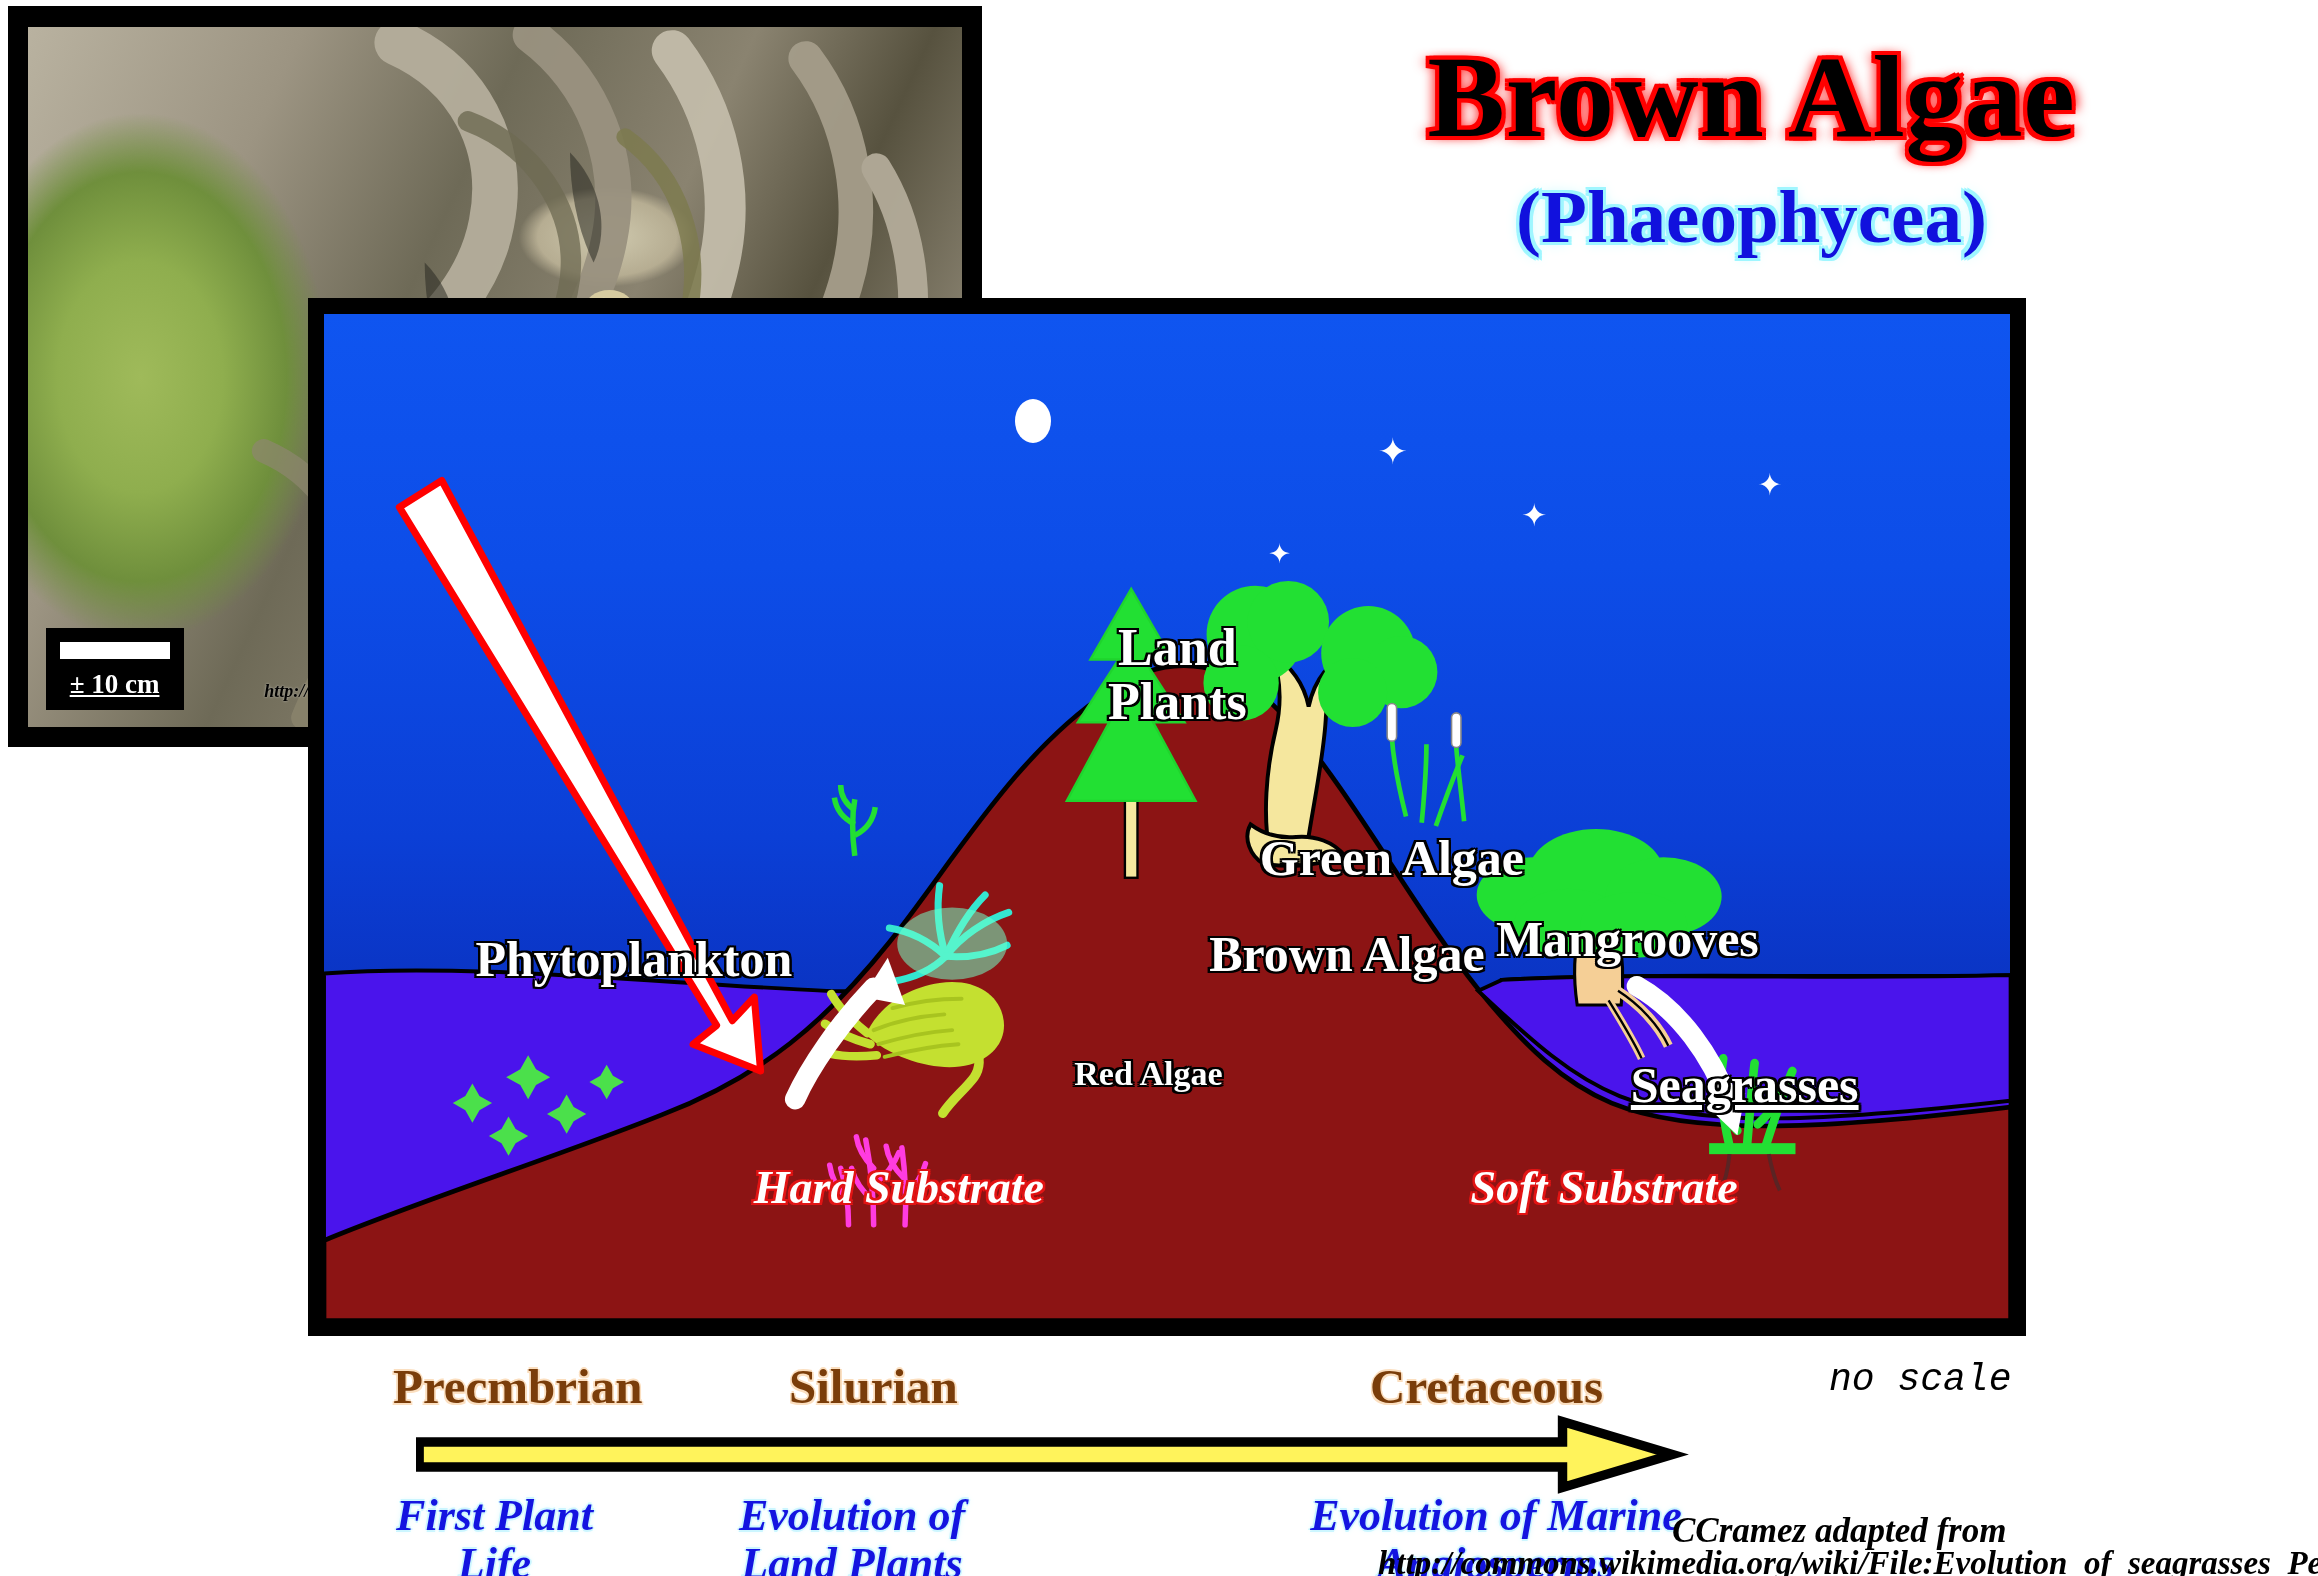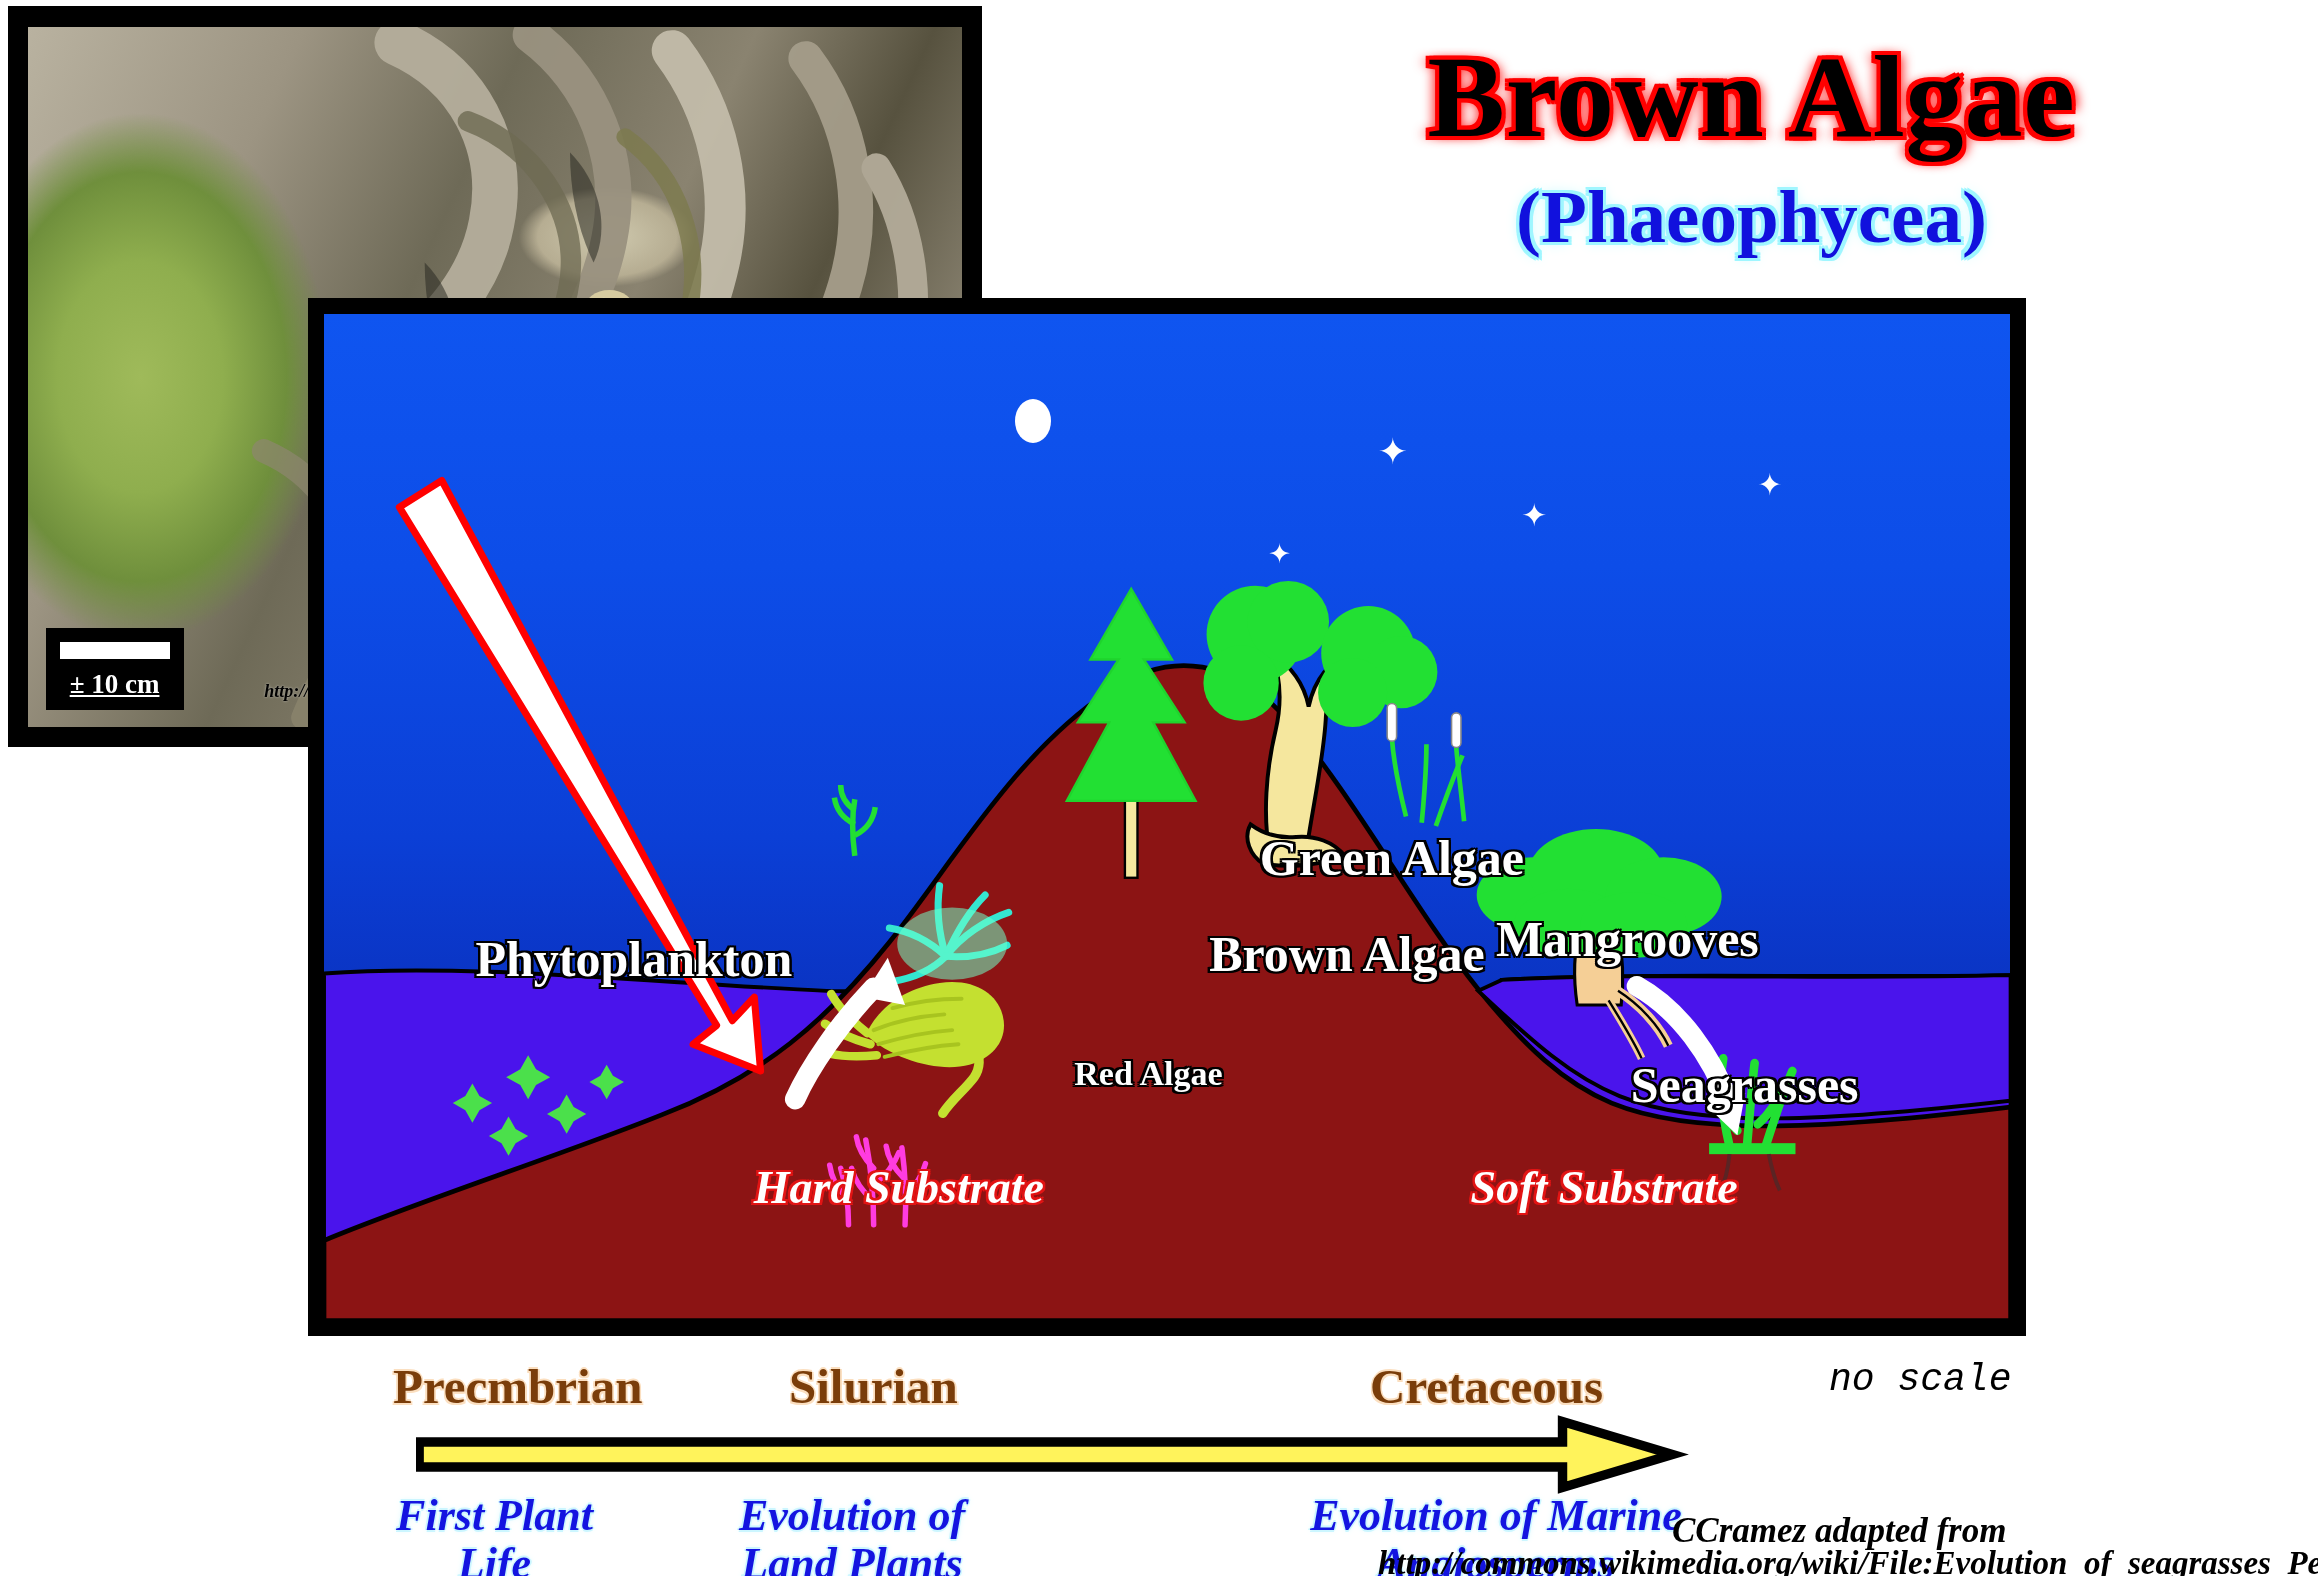--- a/index.html
+++ b/index.html
@@ -283,26 +283,30 @@
       <path d="M600 1000 C618 960 656 904 700 858" fill="none" stroke="#fff" stroke-width="26" stroke-linecap="round"></path>
       <path d="M718 820 L740 880 L686 870 Z" fill="#fff"></path>
     </g>
 
     <g>
       <path d="M1672 856 C1726 886 1768 946 1790 1006" fill="none" stroke="#fff" stroke-width="26" stroke-linecap="round"></path>
       <path d="M1800 1046 L1756 1004 L1810 992 Z" fill="#fff"></path>
     </g>
   </svg>
 
+  <div class="label outline-black" style="left:46.5%;top:30.5%;font-size:52px;text-align:center;">
+    <span>Land</span><br>
+    <span>Plants</span>
+  </div>
   <div class="label outline-black" style="left:55.5%;top:51.5%;font-size:50px;">Green Algae</div>
   <div class="label outline-black" style="left:52.5%;top:61%;font-size:50px;">Brown Algae</div>
   <div class="label outline-black" style="left:44.5%;top:70.5%;font-size:34px;margin-top:33px;">Red Algae</div>
   <div class="label outline-black" style="left:9%;top:61.5%;font-size:50px;">Phytoplankton</div>
   <div class="label outline-black" style="left:69.5%;top:59.5%;font-size:50px;">Mangrooves</div>
-  <div class="label outline-black" style="left:77.5%;top:74%;font-size:50px;">Seagrasses</div>
+  <div class="label outline-black" style="left:77.5%;top:74%;font-size:50px;text-decoration:underline;">Seagrasses</div>
   <div class="label outline-red" style="left:25.5%;top:84.5%;font-size:46px;">Hard Substrate</div>
   <div class="label outline-red" style="left:68%;top:84.5%;font-size:46px;">Soft Substrate</div>
  </div>
 </div>
 
 <div class="era" style="left:393px;top:1358px">Precmbrian</div>
 <div class="era" style="left:789px;top:1358px">Silurian</div>
 <div class="era" style="left:1370px;top:1358px">Cretaceous</div>
 
 <svg style="position:absolute;left:416px;top:1415px;width:1335px;height:79px" viewBox="0 0 1700 100">

